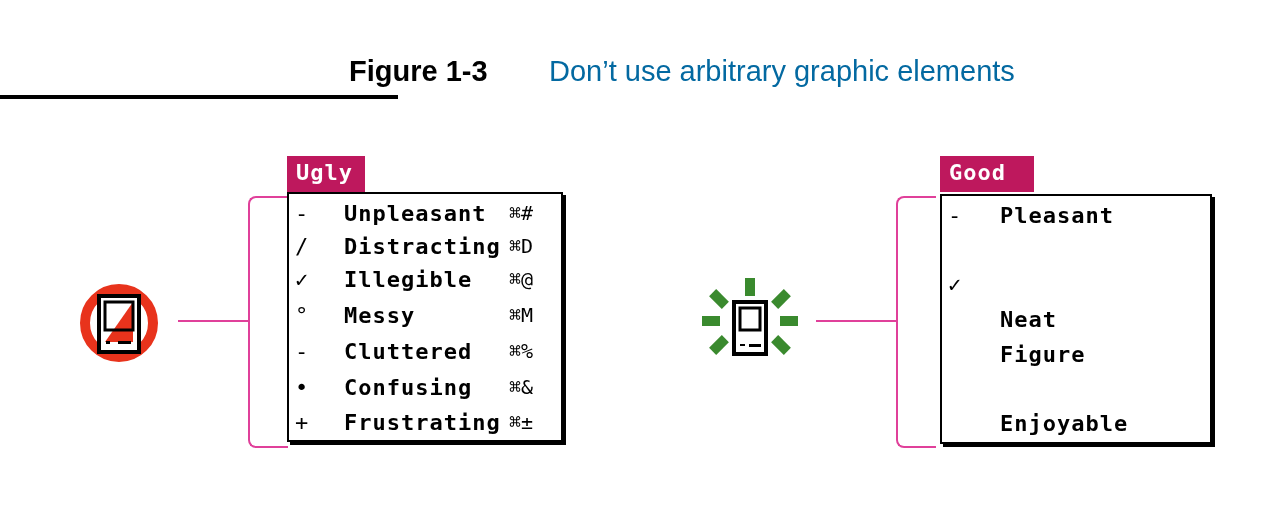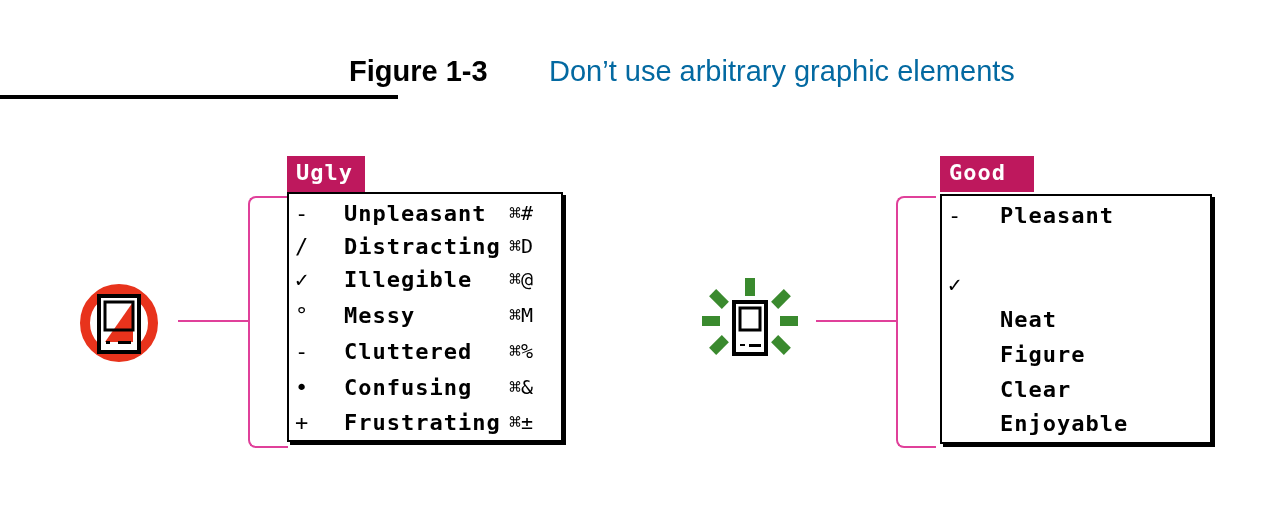--- a/index.html
+++ b/index.html
@@ -102,21 +102,17 @@
     <span class="mark">✓</span>
   </div>
   <div class="item" style="top:106px;width:266px">
     <span class="mark"></span>
     <span class="label" style="left:34px">Neat</span>
   </div>
   <div class="item" style="top:141px;width:266px">
     <span class="mark"></span>
     <span class="label" style="left:34px">Figure</span>
   </div>
-  <div class="item" style="top:176px;width:266px">
-    <span class="mark"></span>
-    <span class="label" style="left:34px">Clear</span>
-  </div>
   <div class="item" style="top:210px;width:266px">
     <span class="mark"></span>
     <span class="label" style="left:34px">Enjoyable</span>
   </div>
 </div>
 
 </body></html>

